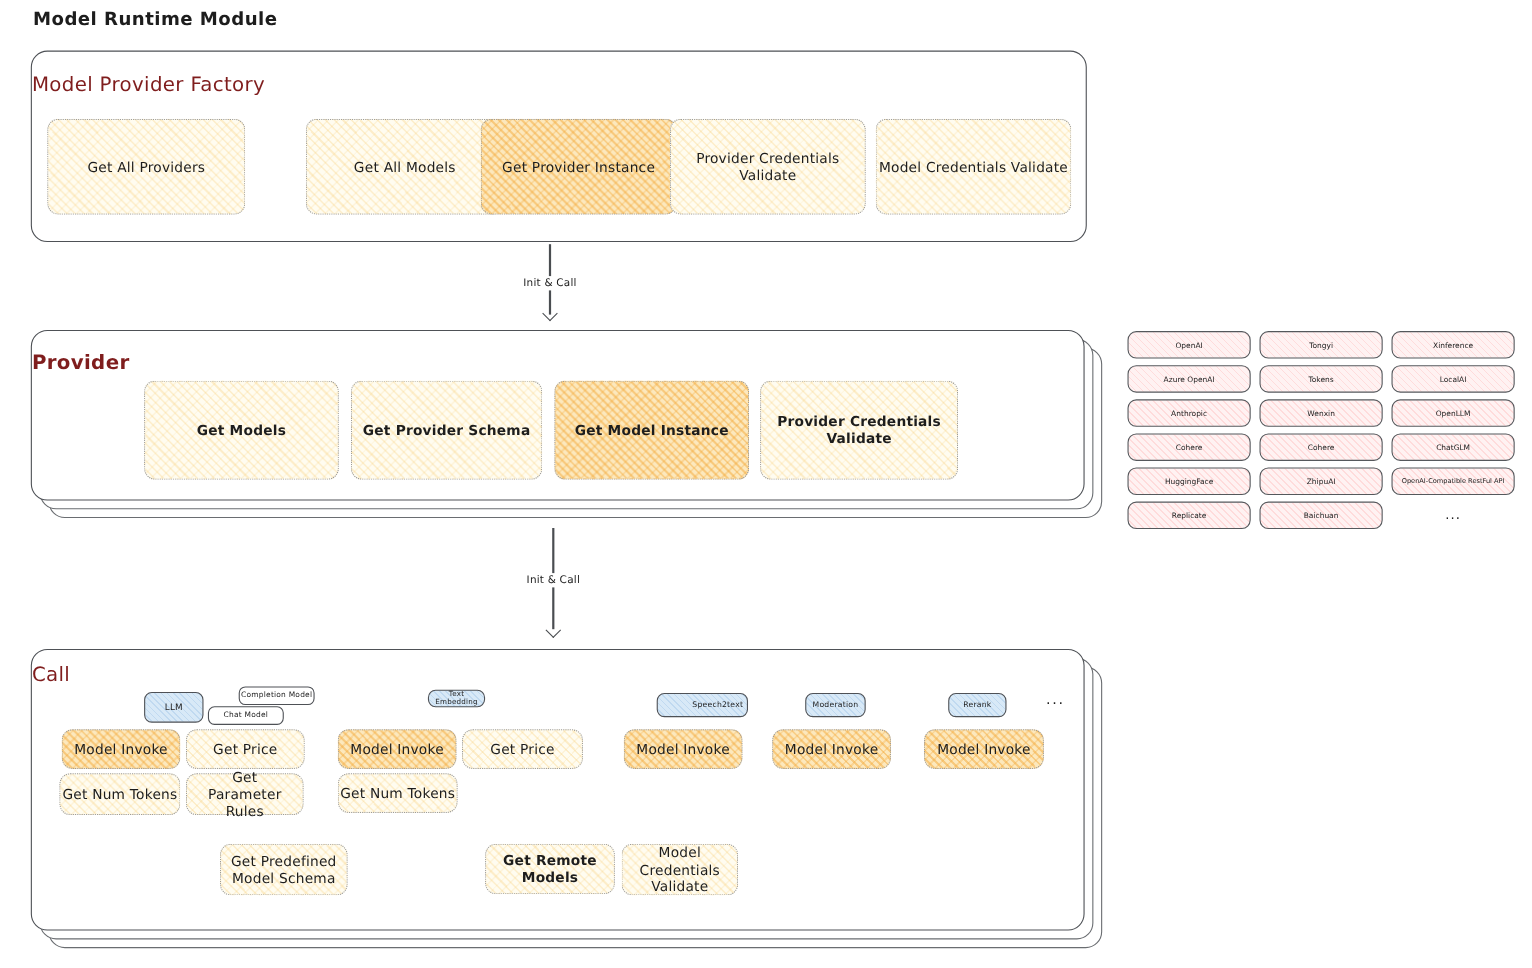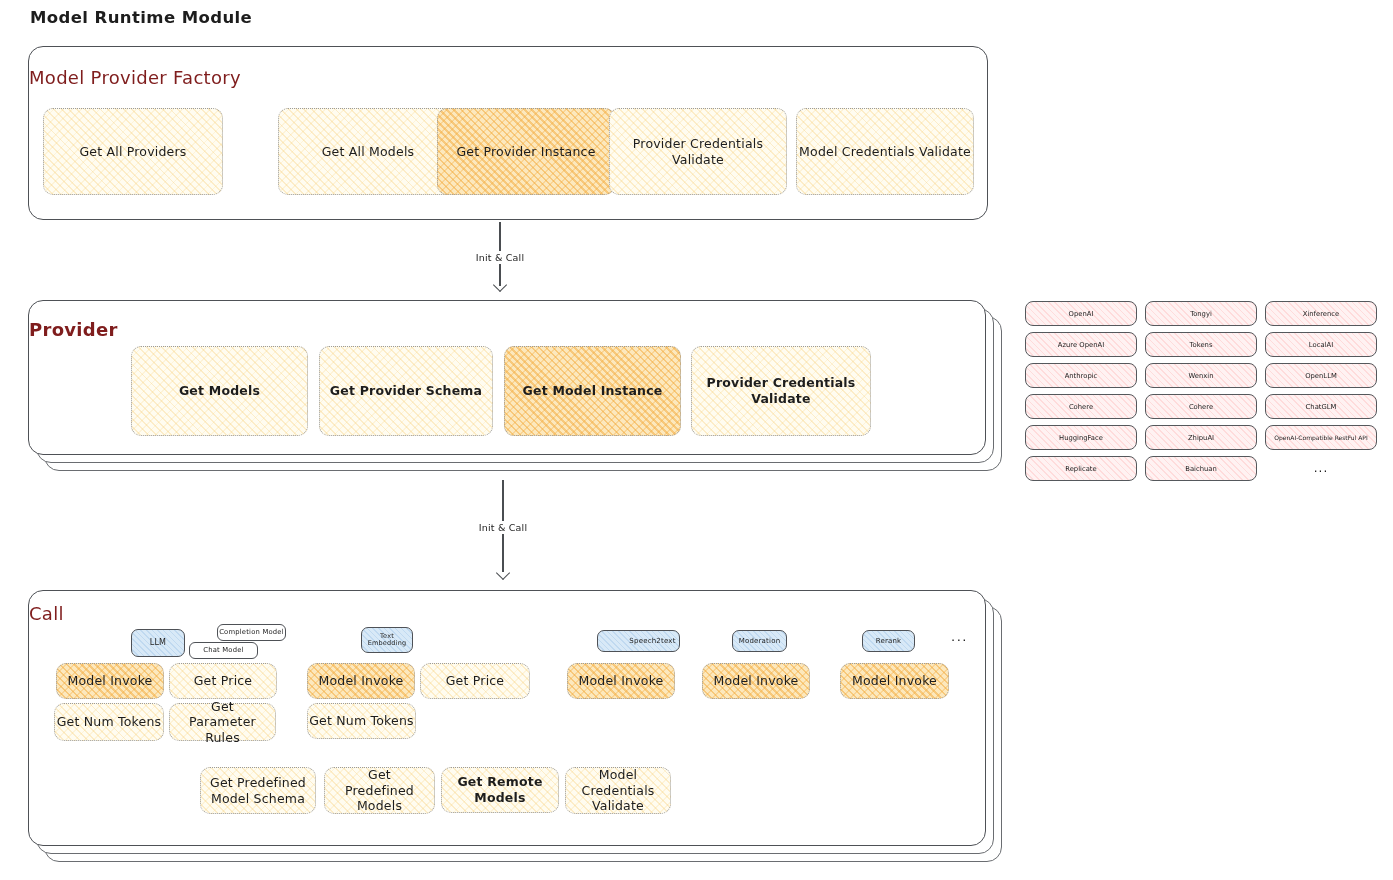--- a/index.html
+++ b/index.html
@@ -125,36 +125,35 @@
 
 <div class="stack" style="left:28px;top:590px;width:958px;height:256px;">
   <div class="layer l2"></div>
   <div class="layer l1"></div>
   <div class="card-face">
     <div class="card-title" style="top:12px;">Call</div>
 
     <div class="chip" style="left:102px;top:38px;width:52px;height:26px;font-size:8px;">LLM</div>
     <div class="chip white" style="left:160px;top:33px;width:67px;height:15px;margin-left:28px;">Completion Model</div>
     <div class="chip white" style="left:160px;top:51px;width:67px;height:15px;">Chat Model</div>
-    <div class="chip" style="left:332px;top:36px;width:52px;height:26px;font-size:6.5px;padding:0 6px;box-sizing:border-box;">Text Embedding</div>
+    <div class="chip" style="left:360px;top:36px;width:52px;height:16px;font-size:6.5px;padding:0 6px;box-sizing:border-box;">Text Embedding</div>
     <div class="chip" style="left:568px;top:39px;width:53px;height:20px;padding-left:28px;">Speech2text</div>
     <div class="chip" style="left:703px;top:39px;width:53px;height:20px;">Moderation</div>
     <div class="chip" style="left:833px;top:39px;width:51px;height:20px;">Rerank</div>
     <div class="dots" style="left:922px;top:38px;">...</div>
 
     <div class="btn hl" style="left:27px;top:72px;width:106px;height:34px;">Model Invoke</div>
     <div class="btn" style="left:140px;top:72px;width:106px;height:34px;">Get Price</div>
     <div class="btn hl" style="left:278px;top:72px;width:106px;height:34px;">Model Invoke</div>
     <div class="btn" style="left:391px;top:72px;width:108px;height:34px;">Get Price</div>
     <div class="btn hl" style="left:538px;top:72px;width:106px;height:34px;">Model Invoke</div>
     <div class="btn hl" style="left:673px;top:72px;width:106px;height:34px;">Model Invoke</div>
     <div class="btn hl" style="left:811px;top:72px;width:107px;height:34px;">Model Invoke</div>
 
     <div class="btn" style="left:25px;top:112px;width:108px;height:36px;">Get Num Tokens</div>
     <div class="btn" style="left:140px;top:112px;width:107px;height:38px;padding:0 8px;box-sizing:border-box;">Get Parameter Rules</div>
     <div class="btn" style="left:278px;top:112px;width:107px;height:34px;">Get Num Tokens</div>
 
     <div class="btn" style="left:171px;top:176px;width:116px;height:47px;padding:0 6px;box-sizing:border-box;">Get Predefined Model Schema</div>
-    <div class="btn" style="left:295px;top:176px;width:111px;height:47px;padding:0 10px;box-sizing:border-box;">Get Predefined Models</div>
     <div class="btn" style="left:412px;top:176px;width:116px;height:44px;font-weight:bold;">Get Remote Models</div>
     <div class="btn" style="left:536px;top:176px;width:106px;height:47px;padding:0 8px;box-sizing:border-box;">Model Credentials Validate</div>
   </div>
 </div>
 
 </body></html>

